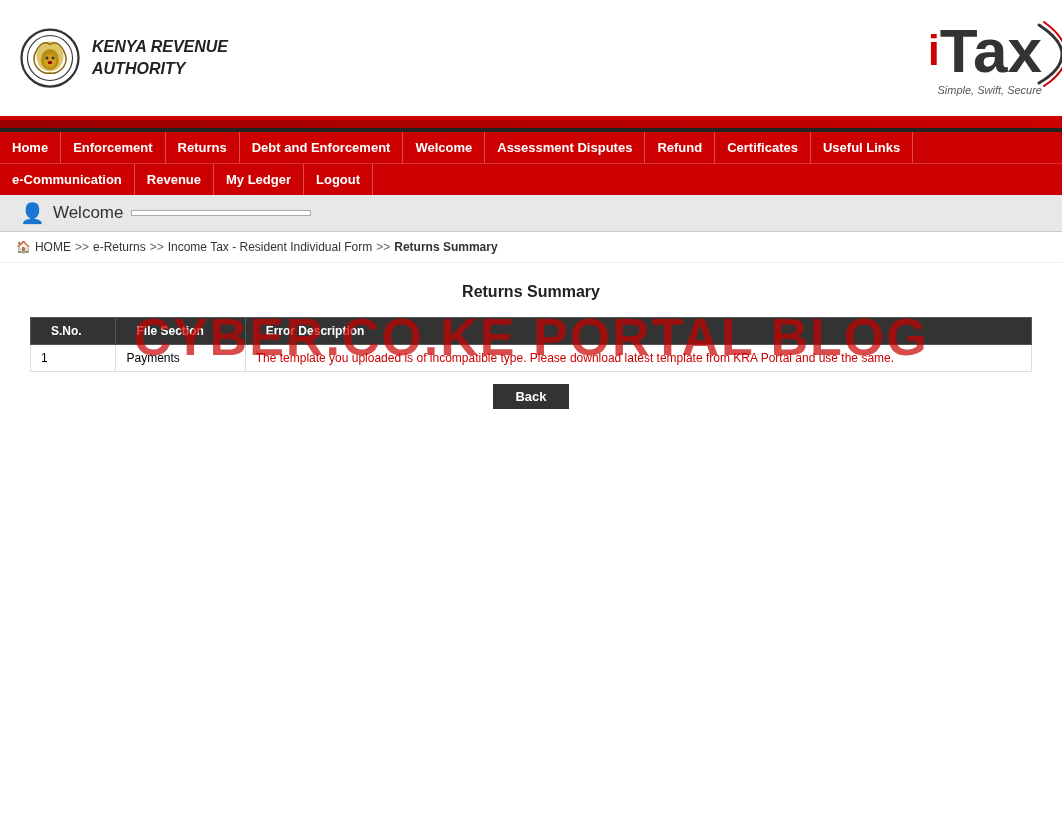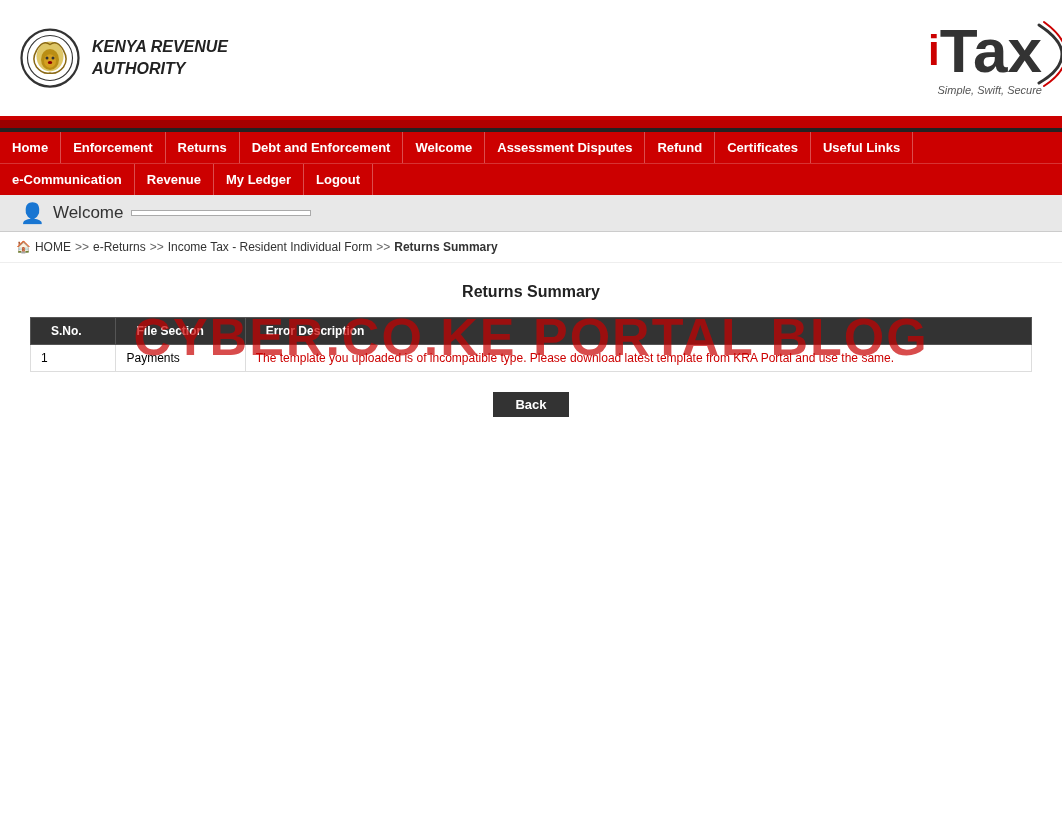--- a/index.html
+++ b/index.html
@@ -193,21 +193,21 @@
       font-size: 12px;
       border: 1px solid #ddd;
       vertical-align: top;
     }
     .error-text {
       color: #cc0000;
     }
 
     
     .back-btn-wrap {
-      margin-top: 20px;
+      margin-top: 12px;
       text-align: center;
     }
     .back-btn {
       background: #333;
       color: #fff;
       border: none;
       padding: 5px 22px;
       font-size: 13px;
       cursor: pointer;
       font-weight: bold;

